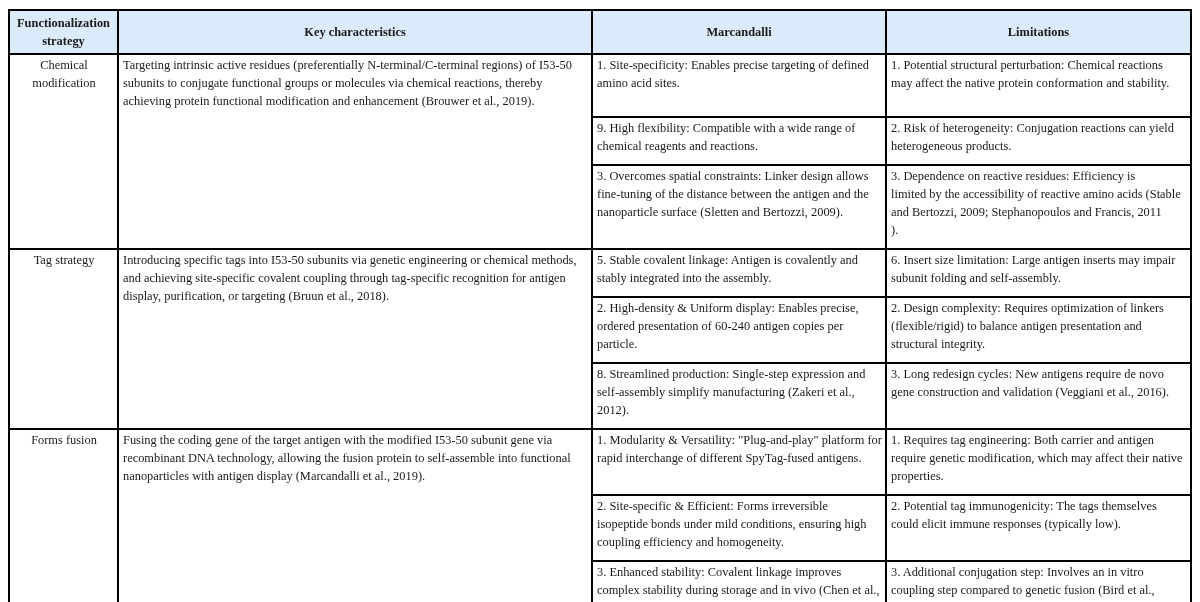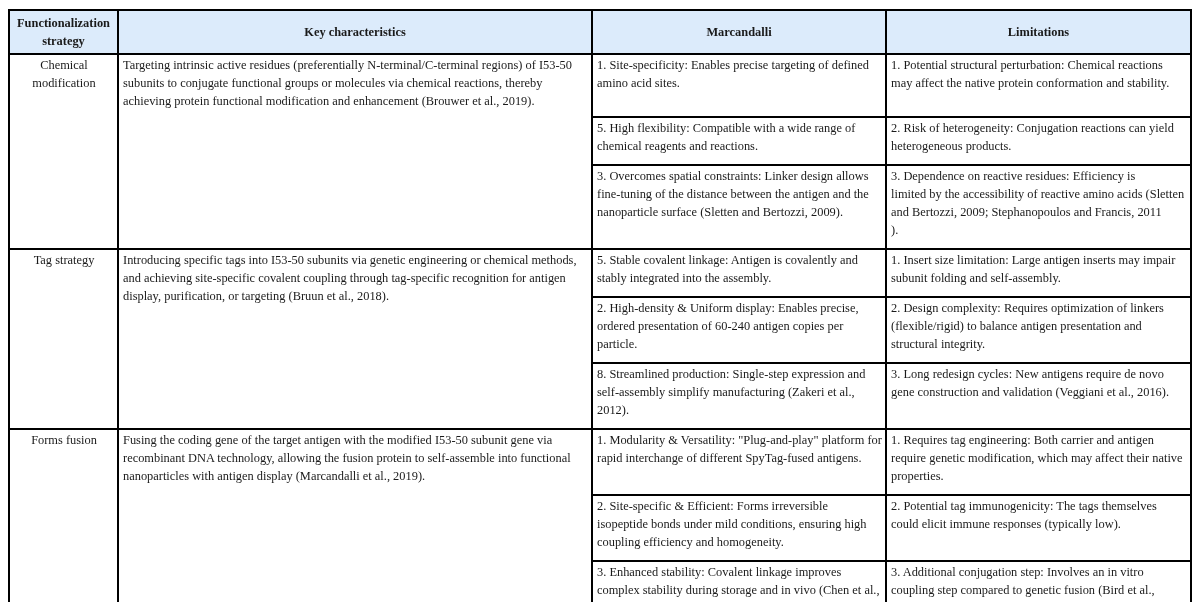--- a/index.html
+++ b/index.html
@@ -31,38 +31,38 @@
     <th>Limitations</th>
   </tr>
 
   <tr style="height:63px">
     <td class="strategy" rowspan="3">Chemical modification</td>
     <td rowspan="3">Targeting intrinsic active residues (preferentially N-terminal/C-terminal regions) of I53-50 subunits to conjugate functional groups or molecules via chemical reactions, thereby achieving protein functional modification and enhancement (Brouwer et al., 2019).</td>
     <td>1. Site-specificity: Enables precise targeting of defined amino acid sites.</td>
     <td>1. Potential structural perturbation: Chemical reactions may affect the native protein conformation and stability.</td>
   </tr>
   <tr style="height:44px">
-    <td>5. High flexibility: Compatible with a wide range of chemical reagents and reactions.</td>
+    <td>9. High flexibility: Compatible with a wide range of chemical reagents and reactions.</td>
     <td>2. Risk of heterogeneity: Conjugation reactions can yield heterogeneous products.</td>
   </tr>
   <tr style="height:78px">
     <td>3. Overcomes spatial constraints: Linker design allows fine-tuning of the distance between the antigen and the nanoparticle surface (Sletten and Bertozzi, 2009).</td>
     <td class="clip">
           <div>3. Dependence on reactive residues: Efficiency is</div>
-          <div>limited by the accessibility of reactive amino acids (Sletten</div>
+          <div>limited by the accessibility of reactive amino acids (Stable</div>
           <div>and Bertozzi, 2009; Stephanopoulos and Francis, 2011</div>
           <div>).</div>
         </td>
   </tr>
 
   <tr style="height:44px">
     <td class="strategy" rowspan="3">Tag strategy</td>
     <td rowspan="3">Introducing specific tags into I53-50 subunits via genetic engineering or chemical methods, and achieving site-specific covalent coupling through tag-specific recognition for antigen display, purification, or targeting (Bruun et al., 2018).</td>
     <td>5. Stable covalent linkage: Antigen is covalently and stably integrated into the assembly.</td>
-    <td>1. Insert size limitation: Large antigen inserts may impair subunit folding and self-assembly.</td>
+    <td>6. Insert size limitation: Large antigen inserts may impair subunit folding and self-assembly.</td>
   </tr>
   <tr style="height:63px">
     <td>2. High-density &amp; Uniform display: Enables precise, ordered presentation of 60-240 antigen copies per particle.</td>
     <td>2. Design complexity: Requires optimization of linkers (flexible/rigid) to balance antigen presentation and structural integrity.</td>
   </tr>
   <tr style="height:60px">
     <td>8. Streamlined production: Single-step expression and self-assembly simplify manufacturing (Zakeri et al., 2012).</td>
     <td>3. Long redesign cycles: New antigens require de novo gene construction and validation (Veggiani et al., 2016).</td>
   </tr>
 

